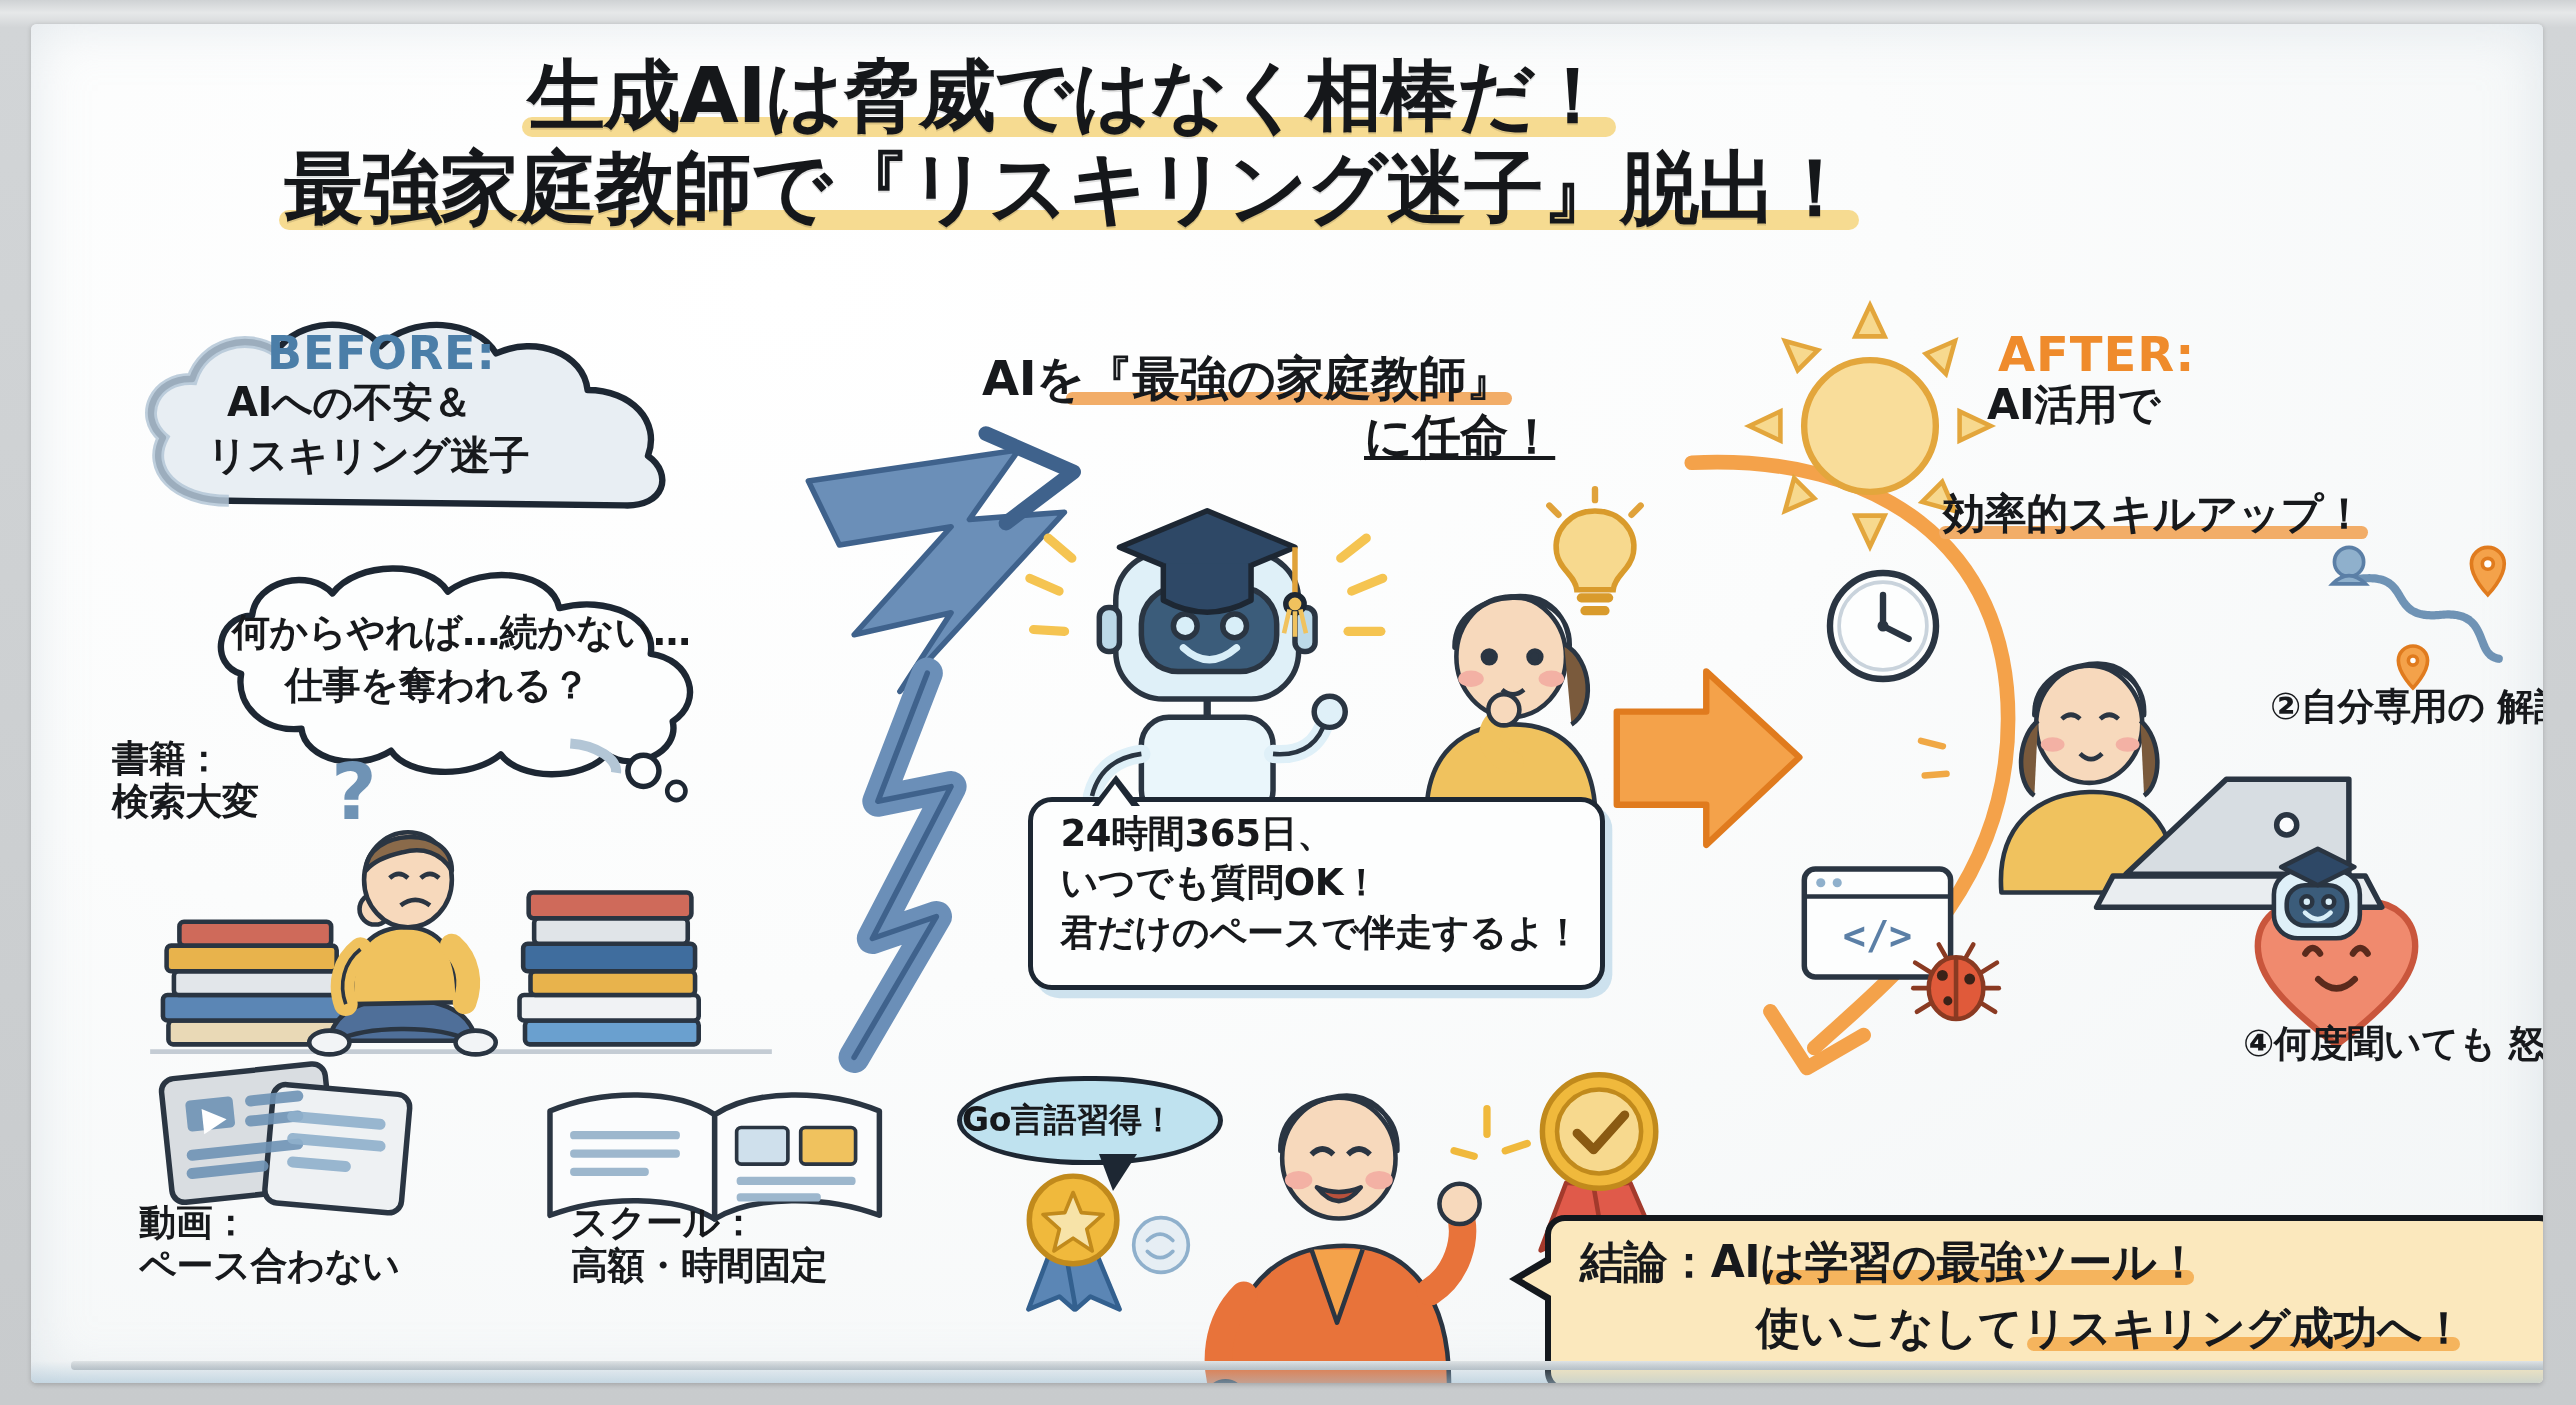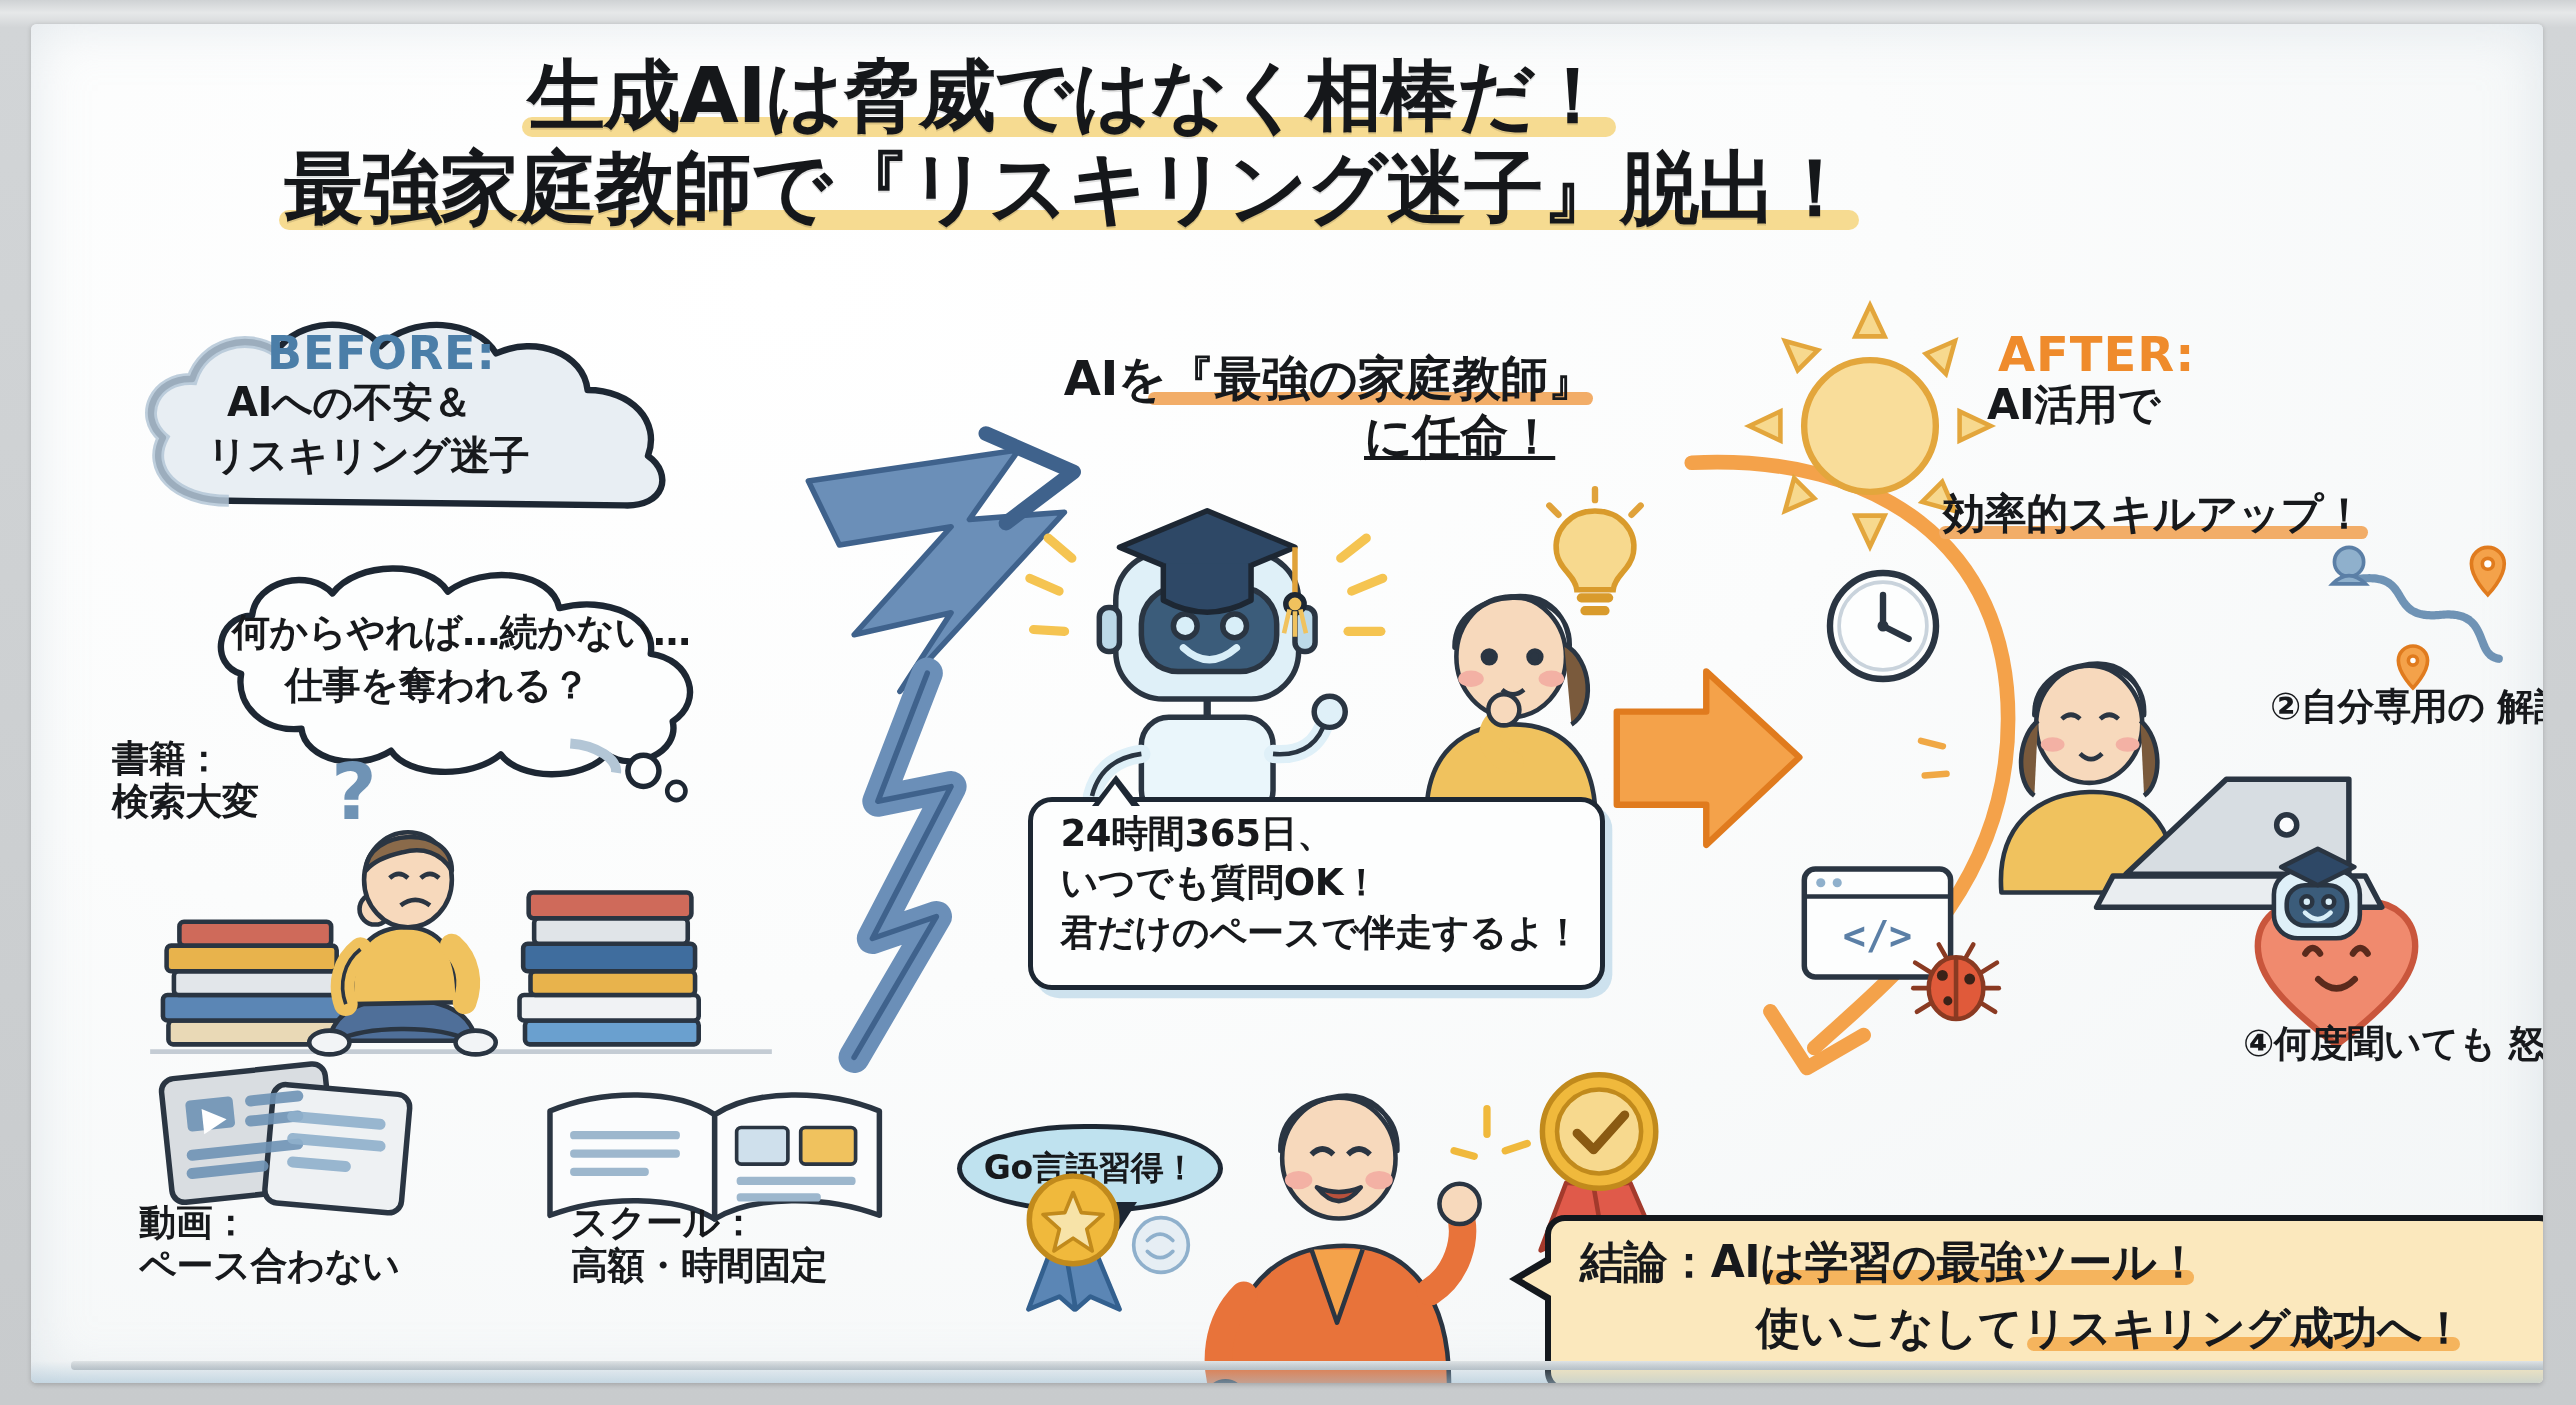--- a/index.html
+++ b/index.html
@@ -86,21 +86,21 @@
   
   #worry-bubble { position:absolute; left:137px; top:540px; width:640px; height:210px; }
   #worry-bubble .t1 { position:absolute; left:64px; top:46px; font-size:38px; }
   #worry-bubble .t2 { position:absolute; left:117px; top:99px; font-size:38px; }
 
   
   .cap { position:absolute; font-size:37px; }
   .cap .r2 { display:block; }
 
   
-  #center-heading { position:absolute; left:951px; top:327px; width:695px; text-align:center; }
+  #center-heading { position:absolute; left:951px; top:327px; width:695px; text-align:left; }
   #center-heading .l1 { position:relative; display:inline-block; font-size:48px; }
   #center-heading .l1 .hl {
     position:absolute; z-index:1; left:84px; right:1.8px; bottom:1.8px; height:12.8px;
     background:#f2ad68; border-radius:6.4px;
   }
   #center-heading .l1 .txt { position:relative; z-index:2; }
   #center-heading .l2 { position:absolute; left:382px; top:58px; font-size:48px;text-decoration:underline; }
 
   
   #robot-bubble {
@@ -129,23 +129,23 @@
   #after-heading .l1 { position:absolute; left:44px; top:55px; font-size:42px; }
   #after-heading .l2 { position:relative; display:inline-block; margin-top:108px; margin-left:0; font-size:42px; }
   #after-heading .l2 .hl { position:absolute; z-index:1; left:-3.7px; right:-3.7px; bottom:0px; height:12.8px; background:#f2ad68; border-radius:6.4px;}
   #after-heading .l2 .txt { position:relative; z-index:2; }
 
   
   .benefit { position:absolute; font-size:37px; }
 
   
   #go-bubble {
-    position:absolute; left:926px; top:1100px; width:256px; height:79px;
+    position:absolute; left:926px; top:1052px; width:256px; height:79px;
     background:#bfe2ef; border:5.5px solid #1d2733; border-radius:50%/52%;
-    display:flex; align-items:center; justify-content:center;
+    display:flex; align-items:center; justify-content:flex-start;
   }
   #go-bubble .txt { font-size:33px; }
   #go-bubble .tail {
     position:absolute; left:137px; bottom:-31px; width:0;height:0;
     border-left:14.6px solid transparent; border-right:24px solid transparent;
     border-top:37px solid #1d2733;
   }
 
   
   #conclusion {

